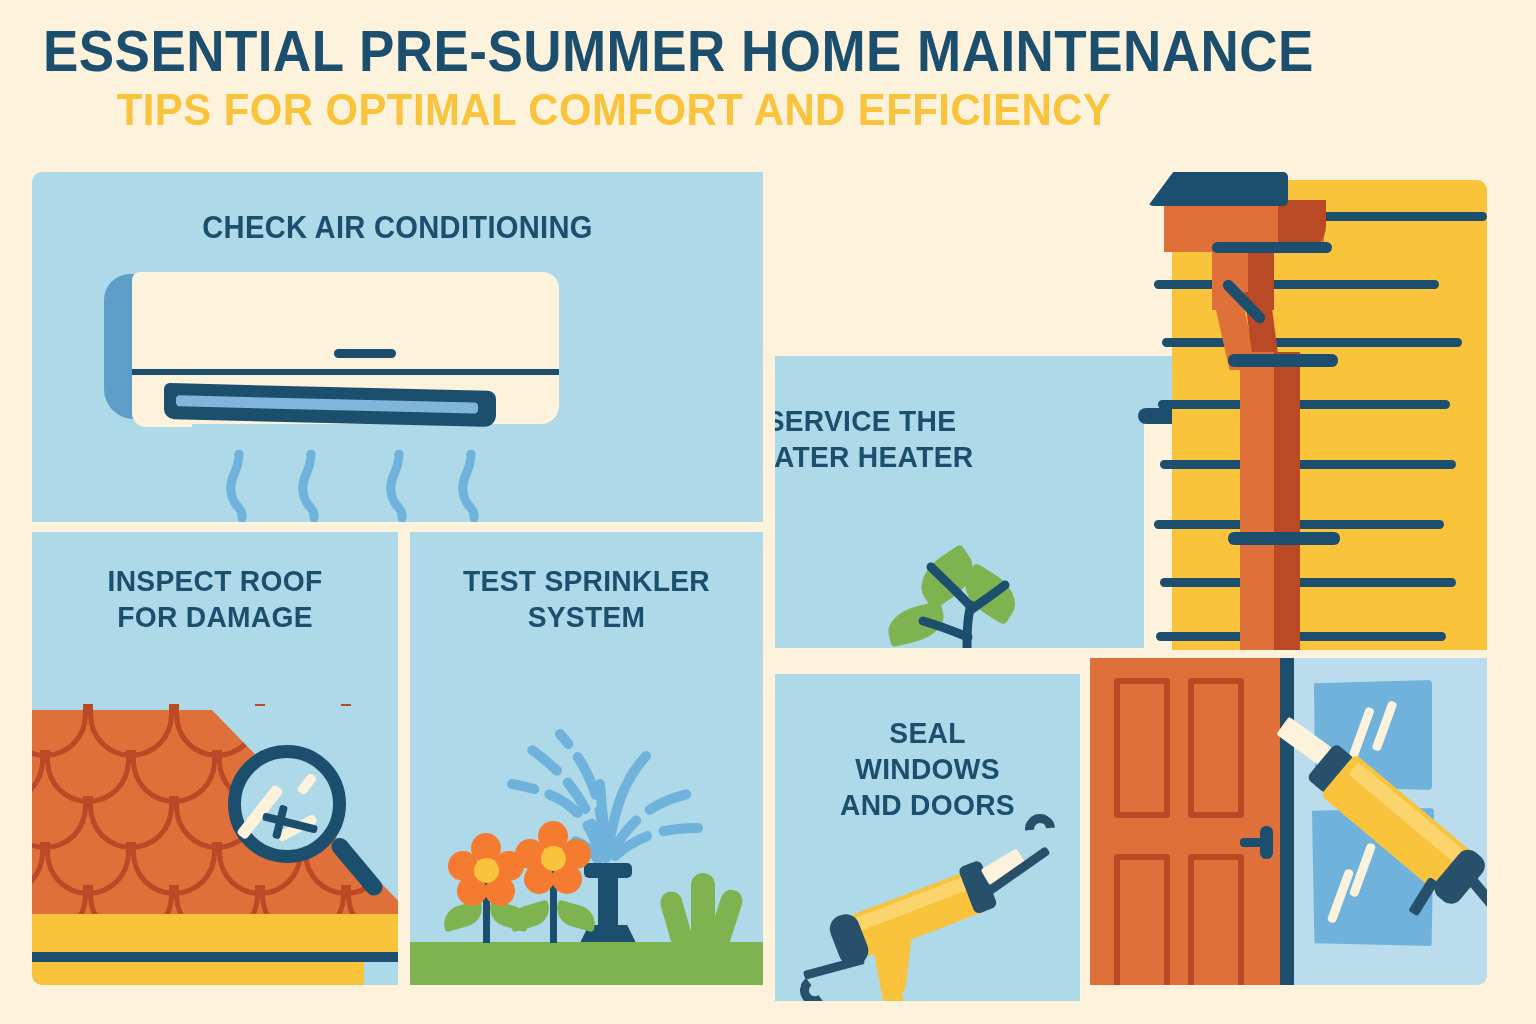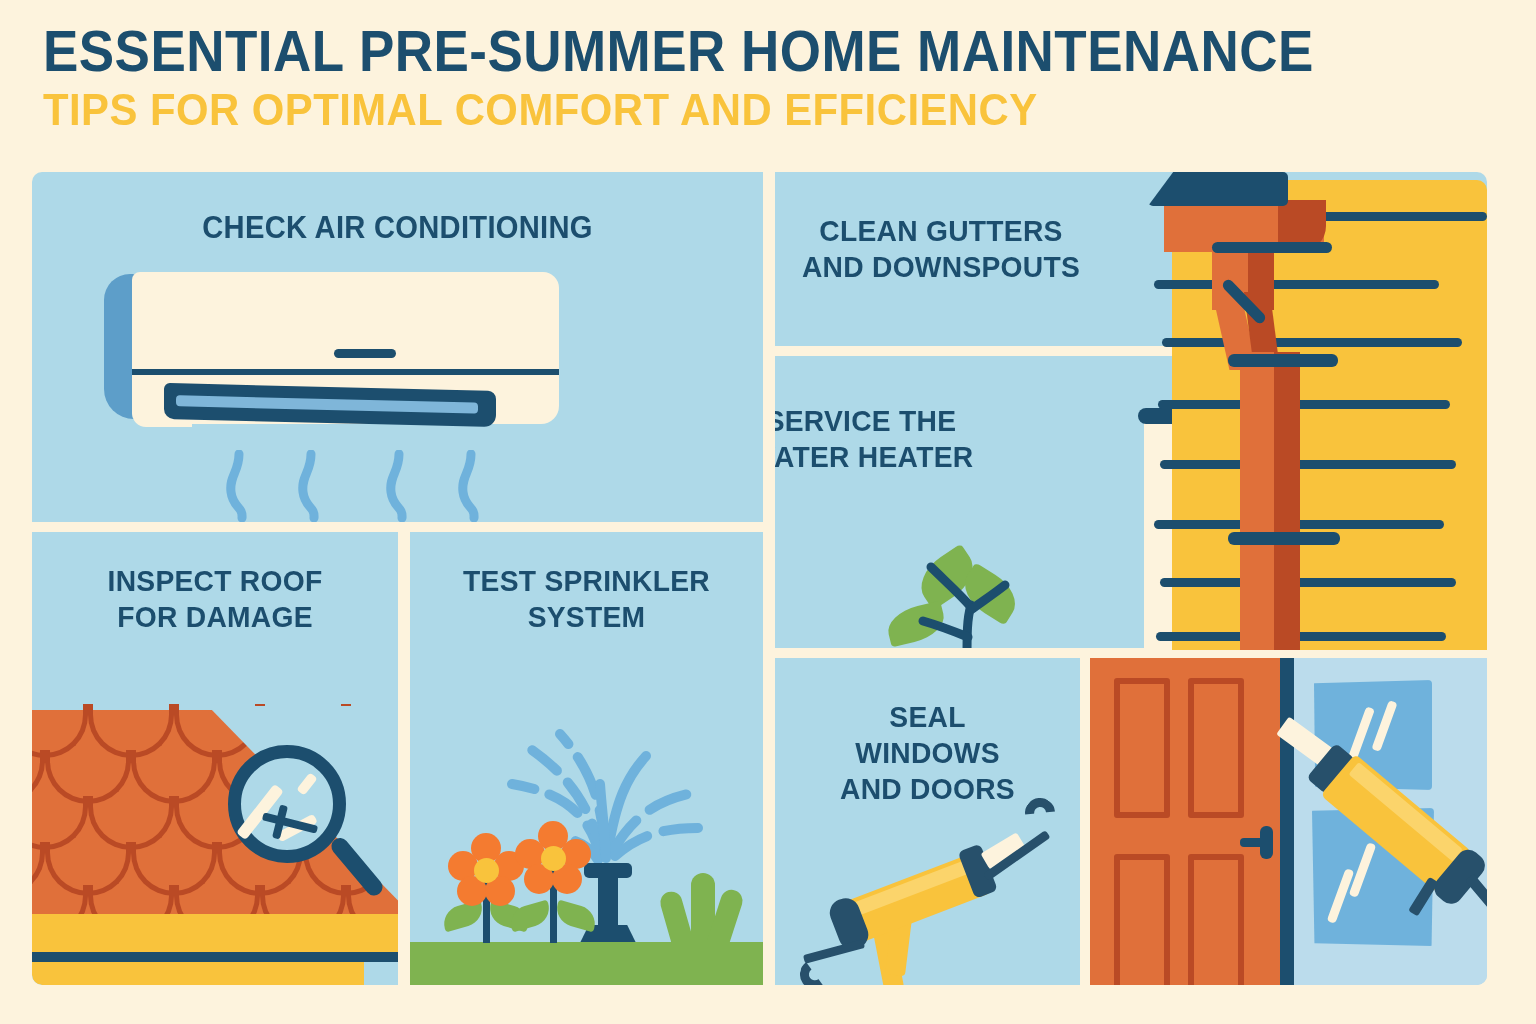--- a/index.html
+++ b/index.html
@@ -7,21 +7,21 @@
   body{
     width:1536px;height:1024px;
     background:#FDF3DD;
     font-family:"Liberation Sans","DejaVu Sans",sans-serif;
     overflow:hidden;
     position:relative;
   }
   .stage{position:absolute;inset:0;width:1536px;height:1024px;}
 
   
-  .title-block{position:absolute;left:0;top:22px;width:1228px;}
+  .title-block{position:absolute;left:0;top:22px;width:1228px;text-align:center;}
   .title-l1{
     font-size:57px;line-height:58px;font-weight:700;color:#1C4E6E;
     letter-spacing:.5px;transform:scaleX(.93);transform-origin:center;
     white-space:nowrap;font-stretch:condensed;
   }
   .title-l2{
     font-size:45px;line-height:52px;font-weight:700;color:#F9C33C;
     letter-spacing:.5px;transform:scaleX(.93);transform-origin:center;
     white-space:nowrap;margin-top:4px;font-stretch:condensed;
   }
@@ -34,21 +34,21 @@
     transform:scaleX(.94);transform-origin:center;
     line-height:1.14;
   }
 
   
   #panel-ac        {left:32px; top:172px; width:731px; height:350px; border-top-left-radius:10px;}
   #panel-roof      {left:32px; top:532px; width:366px; height:453px; border-bottom-left-radius:10px;}
   #panel-sprinkler {left:410px;top:532px; width:353px; height:453px;}
   #panel-gutters   {left:775px;top:172px; width:712px; height:174px; border-top-right-radius:10px;}
   #panel-heater    {left:775px;top:356px; width:712px; height:292px;}
-  #panel-seal      {left:775px;top:658px; width:305px; height:327px;}
+  #panel-seal      {left:775px;top:674px; width:305px; height:327px;}
   #panel-door      {left:1090px;top:658px;width:397px; height:327px; border-bottom-right-radius:10px;}
 
   
   .ac-wrap{position:absolute;left:72px;top:100px;width:455px;height:190px;}
   .ac-sidecap{
     position:absolute;left:0;top:2px;width:60px;height:145px;
     background:#5D9EC9;border-radius:26px 0 0 30px;
   }
   .ac-sidecap-shade{
     position:absolute;left:48px;top:2px;width:18px;height:145px;
@@ -344,24 +344,20 @@
       <div class="leaf" style="left:50px;bottom:16px;transform:rotate(16deg) scaleX(-1);"></div>
       <div class="petal" style="left:33px;top:0;"></div>
       <div class="petal" style="left:10px;top:18px;"></div>
       <div class="petal" style="left:56px;top:18px;"></div>
       <div class="petal" style="left:19px;top:43px;"></div>
       <div class="petal" style="left:47px;top:43px;"></div>
       <div class="fl-center" style="left:36px;top:25px;"></div>
     </div>
   </div>
 
-  <div class="panel" id="panel-gutters">
-    <div class="p-head" style="top:42px;font-size:30px;left:-190px;">CLEAN GUTTERS</div>
-    <div class="p-head" style="top:78px;font-size:30px;left:-190px;">AND DOWNSPOUTS</div>
-  </div>
 
   <div class="panel" id="panel-heater">
     <div class="p-head" style="top:48px;font-size:30px;left:-270px;">SERVICE THE</div>
     <div class="p-head" style="top:84px;font-size:30px;left:-270px;">WATER HEATER</div>
 
     <div style="position:absolute;left:100px;top:165px;width:150px;height:130px;">
       <div style="position:absolute;left:42px;top:36px;width:60px;height:40px;background:#7FB350;
                   border-radius:60% 10% 60% 10%;transform:rotate(-34deg);"></div>
       <div style="position:absolute;left:86px;top:54px;width:58px;height:38px;background:#7FB350;
                   border-radius:10% 60% 10% 60%;transform:rotate(32deg);"></div>

